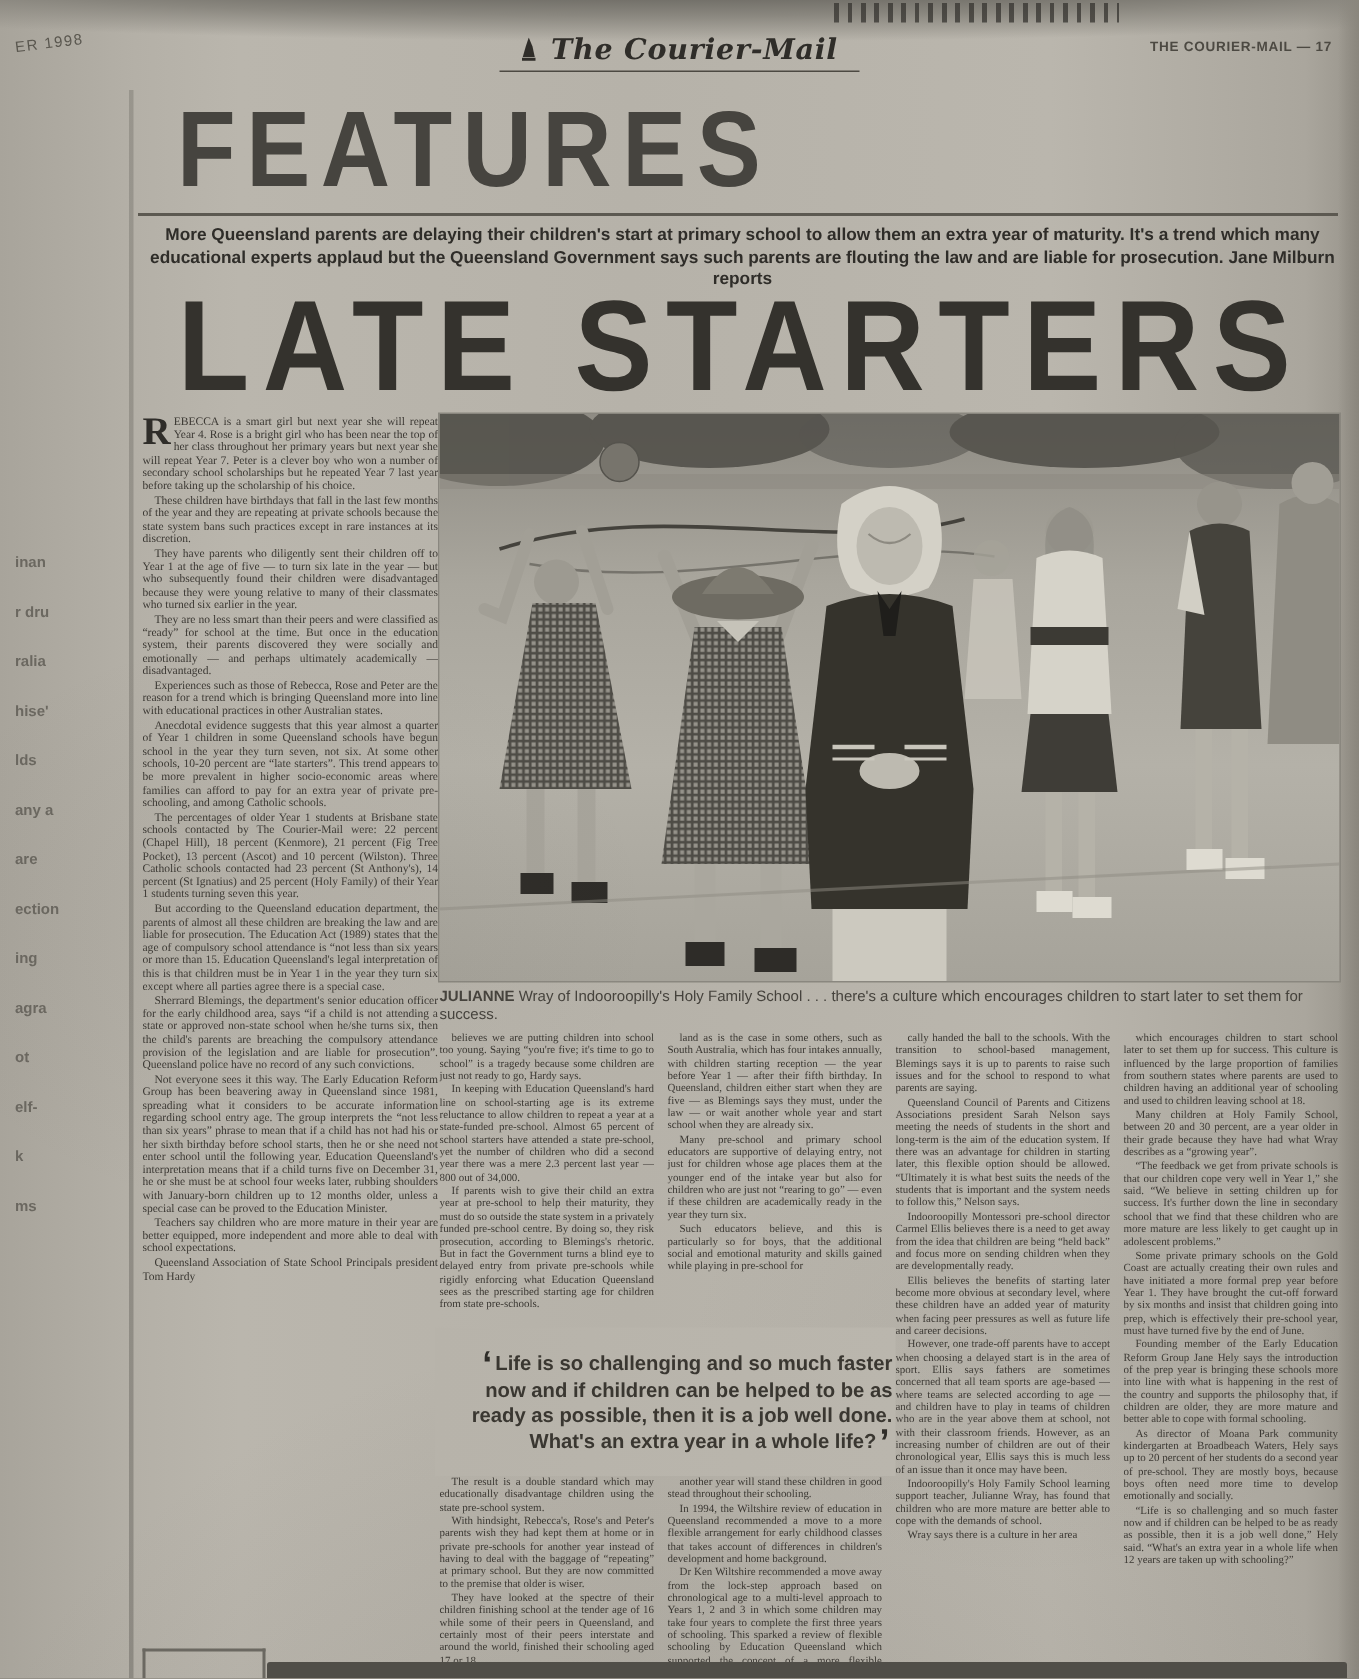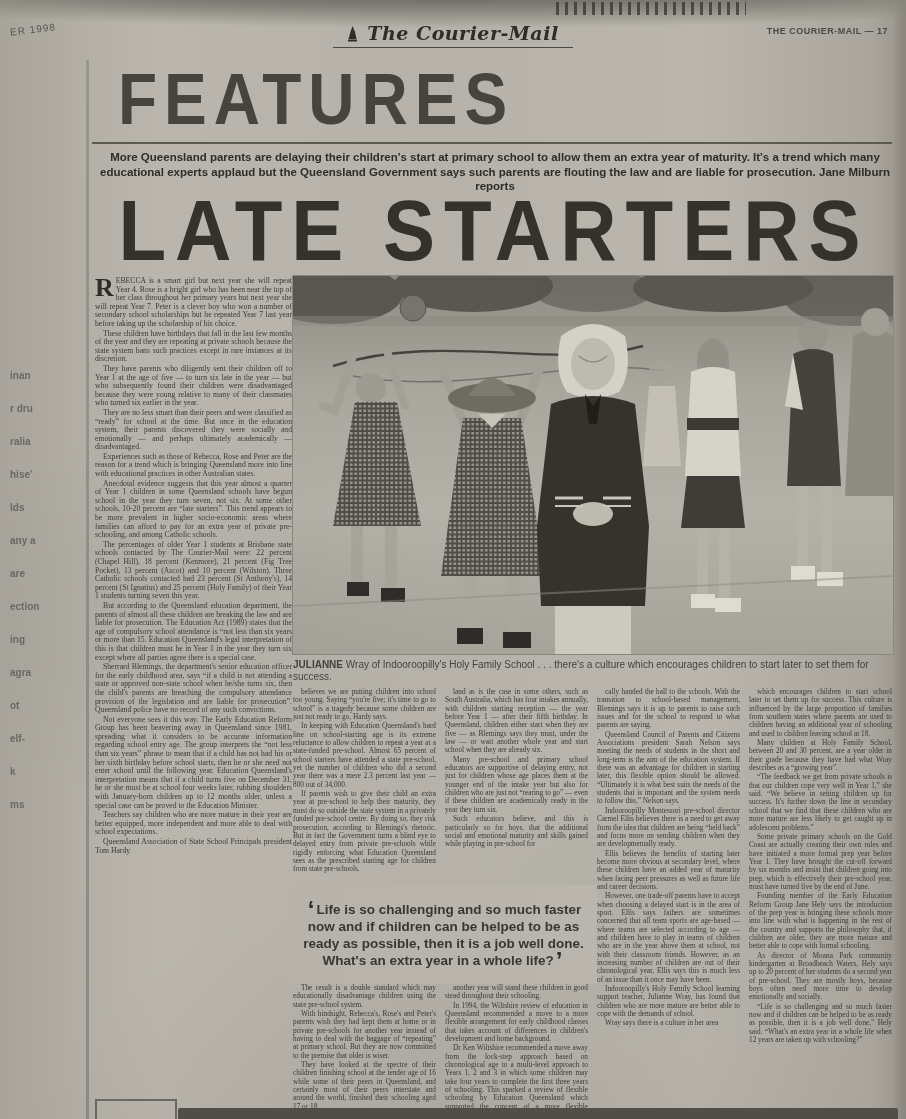--- a/index.html
+++ b/index.html
@@ -58,21 +58,21 @@
   
   .cols{position:absolute;top:688px;left:293px;width:600px;height:428px;display:flex;gap:9px;}
   .col{width:143px;flex:none;font-size:7.3px;line-height:8.35px;text-align:justify;display:flex;flex-direction:column;}
   .col-top{height:200px;overflow:hidden;}
   .col-gap{height:96px;flex:none;}
   .col-bottom{flex:1;overflow:hidden;}
   .col-full{height:100%;overflow:hidden;}
   
   .pull-quote{position:absolute;left:-3px;top:197px;width:307px;height:99px;z-index:2;
       background:linear-gradient(90deg,#b7b3aa,#bab6ad);display:flex;align-items:center;justify-content:center;
-      font:bold 13.5px/17px "Liberation Sans",sans-serif;color:#3a3731;text-align:center;padding:0 2px;box-sizing:border-box;}
+      font:bold 13.5px/17px "Liberation Sans",sans-serif;color:#3a3731;text-align:right;padding:0 2px;box-sizing:border-box;}
   .pq-mark{font-size:24px;color:#2f2d29;vertical-align:-4px;padding:0 2px;}
 </style>
 </head>
 <body>
 
 <div class="page">
 
   <div class="top-shade"></div>
   <div class="top-marks"></div>
   <div class="left-fold"></div>

